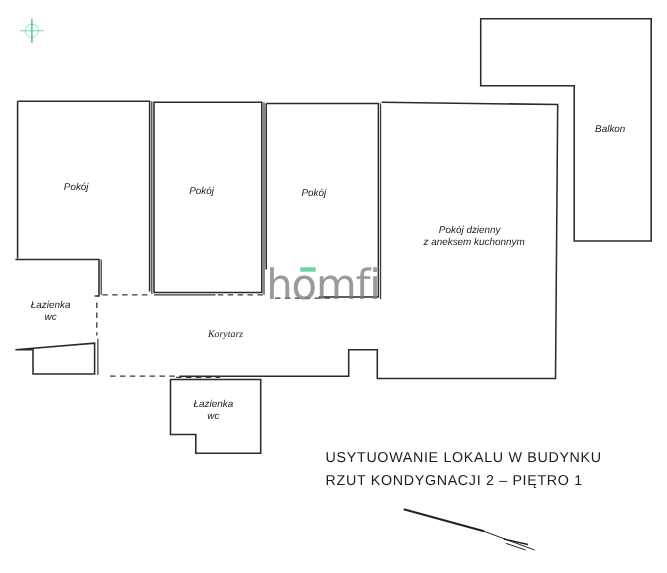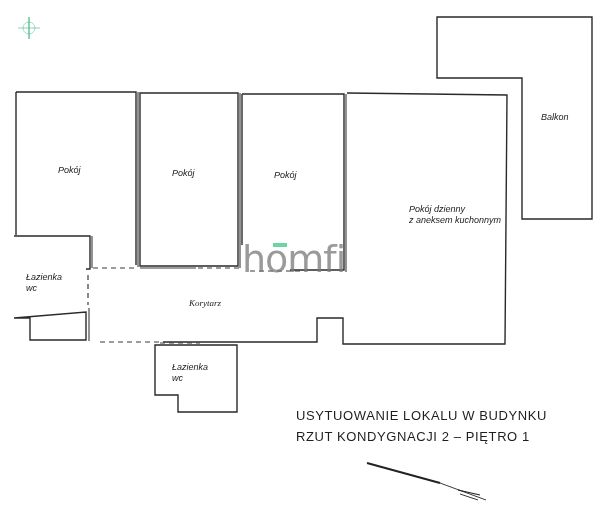--- a/index.html
+++ b/index.html
@@ -1,21 +1,21 @@
 <!DOCTYPE html>
 <html><head>
 <meta charset="utf-8">
 <style>
   html, body { margin: 0; padding: 0; background: #ffffff; }
   body { width: 606px; height: 521px; overflow: hidden; position: relative; font-family: "Liberation Sans", sans-serif; }
   #plan { position: absolute; left: 0; top: 0; width: 606px; height: 521px; }
   .wall { fill: none; stroke: #2a2a2a; stroke-width: 1.4; }
   .wall2 { fill: none; stroke: #3a3a3a; stroke-width: 1.1; }
   .door { fill: none; stroke: #3a3a3a; stroke-width: 1.2; stroke-dasharray: 5 4; }
-  .lbl { position: absolute; font-family: "Liberation Sans", sans-serif; font-style: italic; font-size: 9px; color: #1a1a1a; line-height: 11px; white-space: nowrap; }
+  .lbl { position: absolute; font-family: "Liberation Sans", sans-serif; font-style: italic; font-size: 9px; color: #1a1a1a; text-align: center; line-height: 11px; white-space: nowrap; }
   .caption { position: absolute; left: 296px; font-family: "Liberation Sans", sans-serif; font-size: 13px; color: #1e1e1e; letter-spacing: 0.6px; white-space: nowrap; margin-top: 24px; }
   .watermark { position: absolute; left: 242px; top: 240px; font-family: "DejaVu Sans", sans-serif; font-weight: normal; font-size: 38px; color: rgba(120,120,120,0.75); letter-spacing: -1px; line-height: 38px; }
   .watermark-bar { position: absolute; left: 273px; top: 243px; width: 14px; height: 4px; background: #6fd3a6; }
 </style>
 </head>
 <body>
 
 <svg id="plan" viewBox="0 0 606 521" xmlns="http://www.w3.org/2000/svg">
 
   <g>
@@ -59,21 +59,21 @@
     <line x1="460" y1="494" x2="478" y2="500" stroke="#222" stroke-width="0.9"></line>
   </g>
 </svg>
 
 <div class="watermark-bar"></div>
 <div class="watermark">homfi</div>
 
 <div class="lbl" style="left:58px;top:165px;">Pokój</div>
 <div class="lbl" style="left:172px;top:168px;">Pokój</div>
 <div class="lbl" style="left:274px;top:170px;">Pokój</div>
-<div class="lbl" style="left:385px;top:204px;width:84px;margin-left:24px;">
+<div class="lbl" style="left:385px;top:204px;width:84px;">
   <div>Pokój dzienny</div>
   <div>z aneksem kuchonnym</div>
 </div>
 <div class="lbl" style="left:541px;top:112px;">Balkon</div>
 <div class="lbl" style="left:26px;top:272px;width:40px;">
   <div>Łazienka</div>
   <div class="upright">wc</div>
 </div>
 <div class="lbl" style="left:189px;top:298px;font-family:Liberation Serif, serif;">Korytarz</div>
 <div class="lbl" style="left:172px;top:362px;width:44px;">

